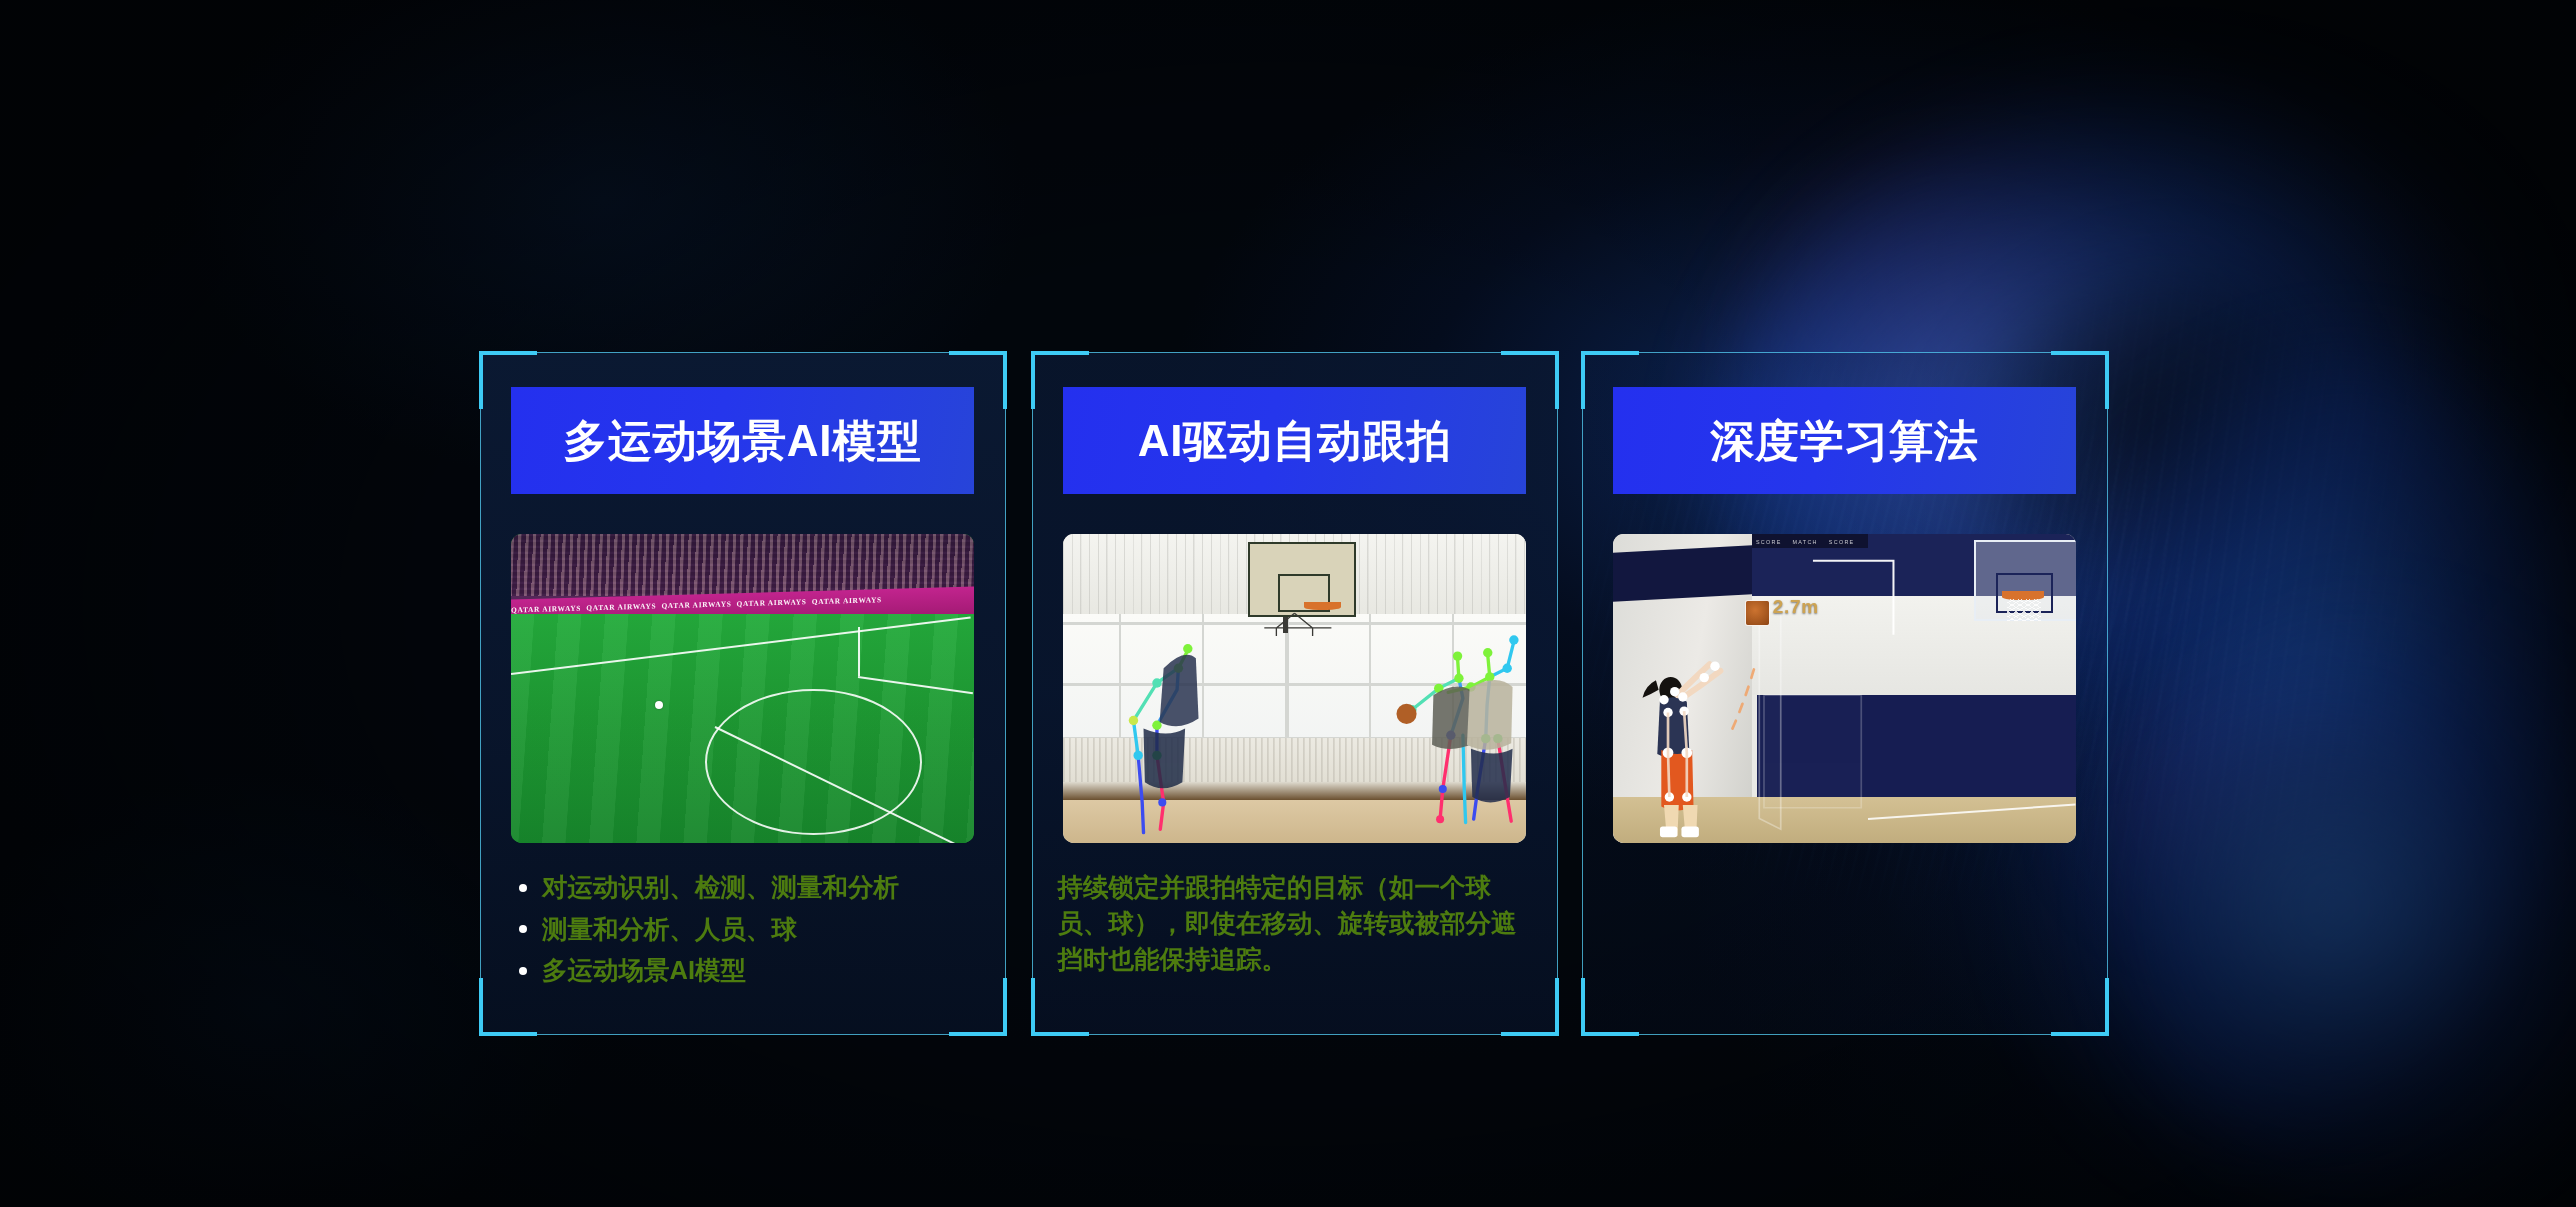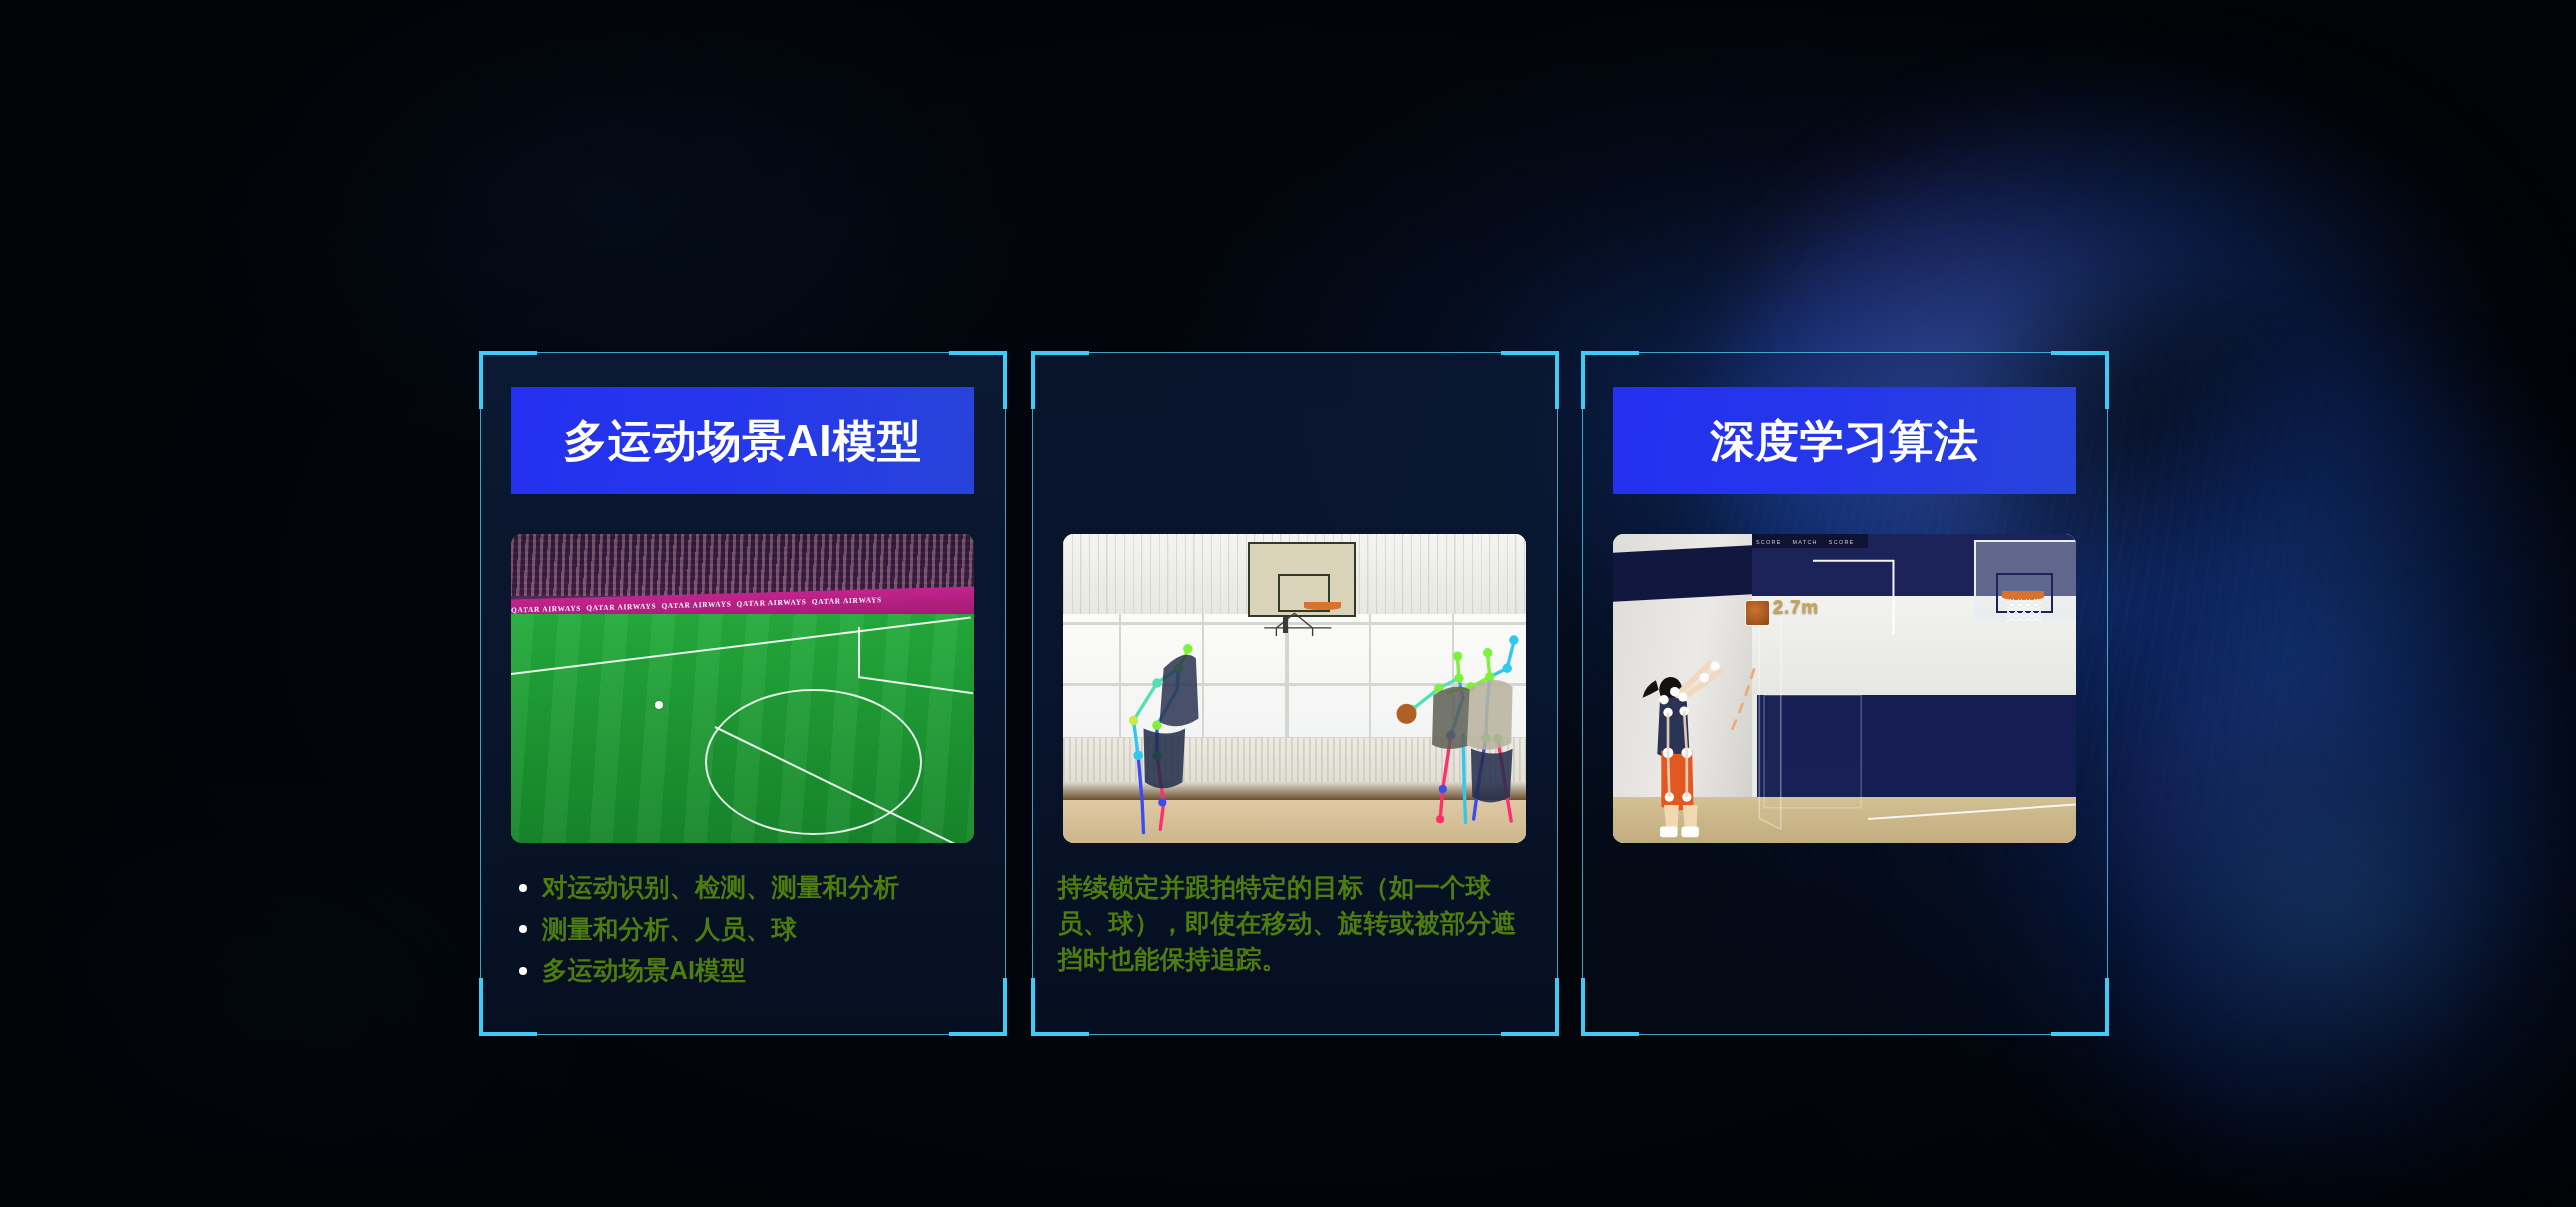--- a/index.html
+++ b/index.html
@@ -432,20 +432,23 @@
       </div>
     <div class="corner bl">
         <span class="h"></span>
         <span class="v"></span>
       </div>
     <div class="corner br">
         <span class="h"></span>
         <span class="v"></span>
       </div>
 
+    <div class="card-header">
+      <div class="title">AI驱动自动跟拍</div>
+    </div>
 
     <div class="card-media">
       <div class="inner gym">
         <div class="wallTop"></div>
         <div class="windows">
           <div class="mull" style="left:12%;top:0;width:2px;height:100%;"></div>
           <div class="mull" style="left:30%;top:0;width:2px;height:100%;"></div>
           <div class="mull" style="left:48%;top:0;width:3.4px;height:100%;"></div>
           <div class="mull" style="left:66%;top:0;width:2px;height:100%;"></div>
           <div class="mull" style="left:84%;top:0;width:2px;height:100%;"></div>

